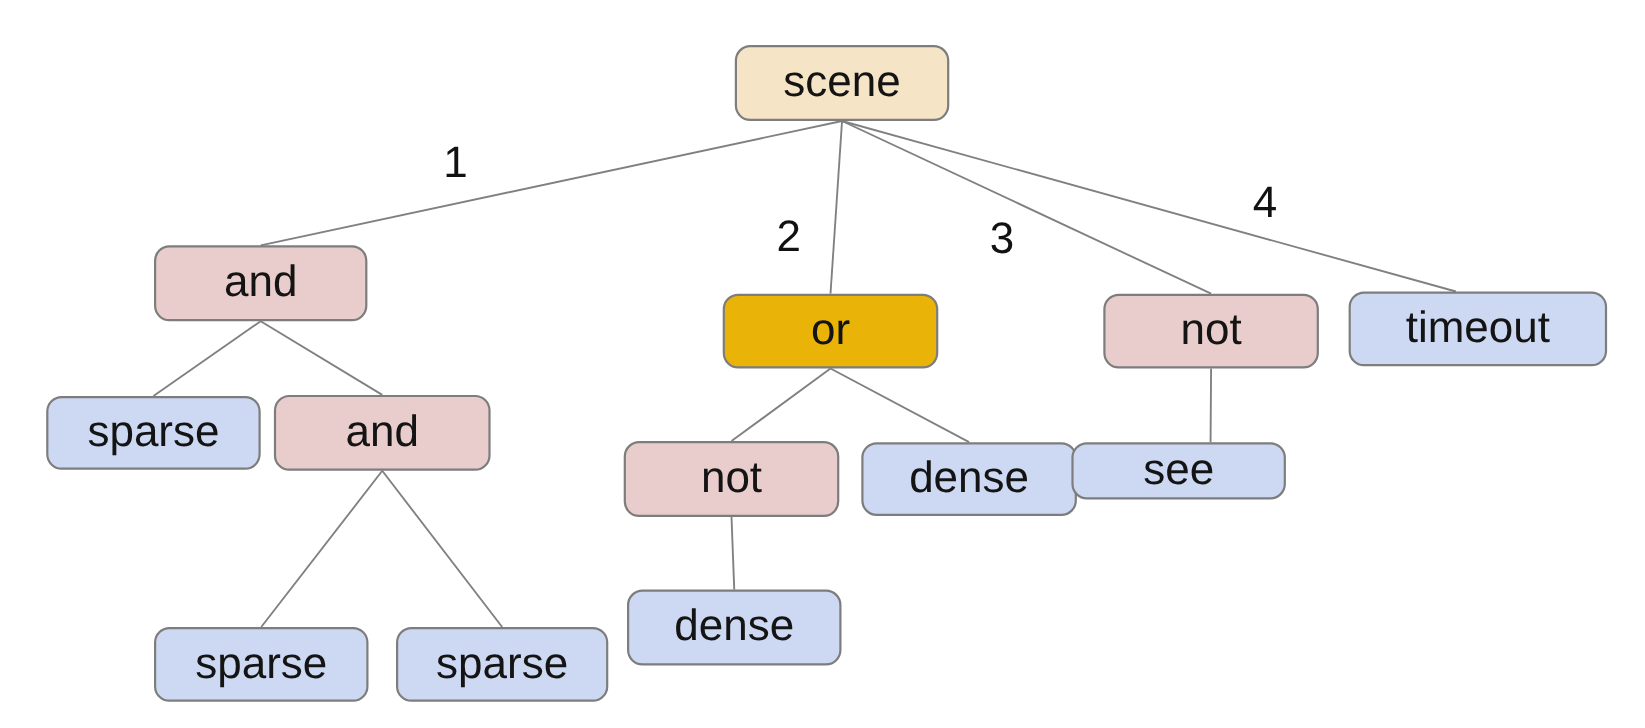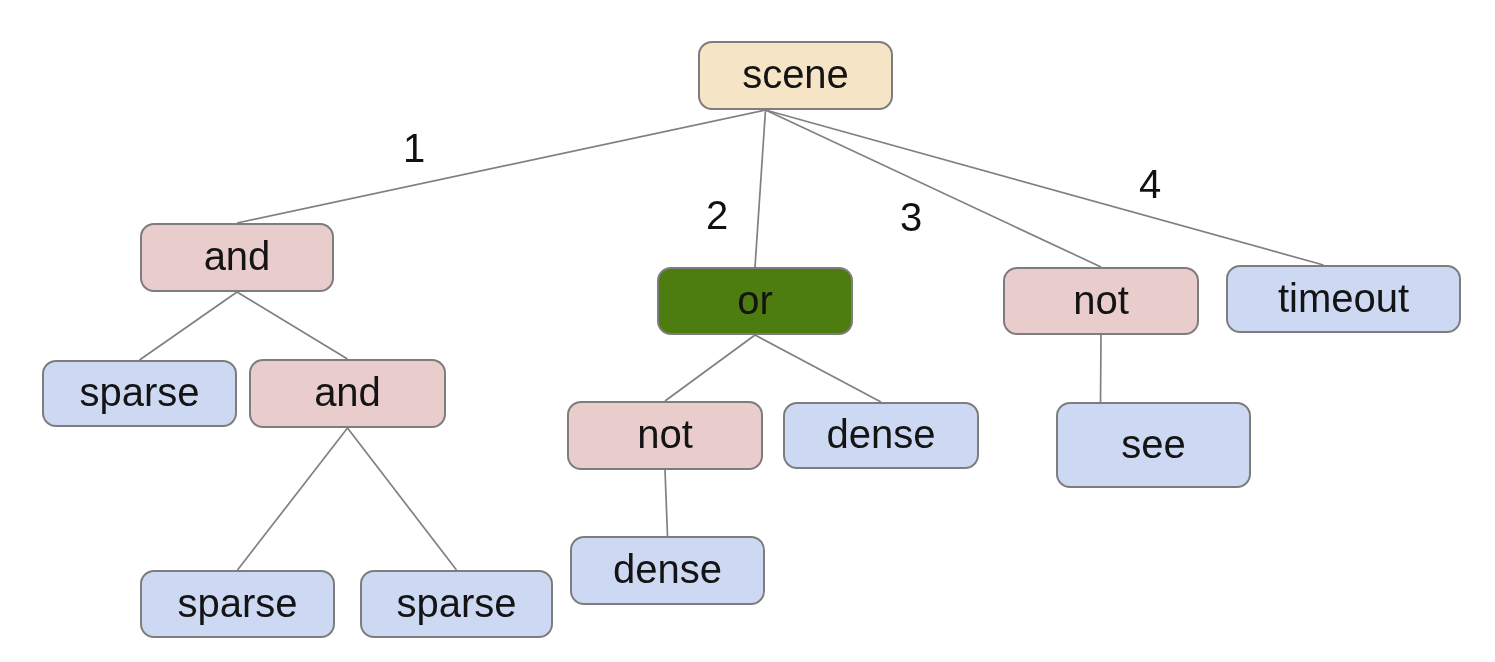--- a/index.html
+++ b/index.html
@@ -64,30 +64,30 @@
       <line x1="237" y1="292" x2="139.5" y2="360" stroke="#808080" stroke-width="1.7"></line>
       <line x1="237" y1="292" x2="347.5" y2="359" stroke="#808080" stroke-width="1.7"></line>
       <line x1="347.5" y1="428" x2="237.5" y2="570" stroke="#808080" stroke-width="1.7"></line>
       <line x1="347.5" y1="428" x2="456.5" y2="570" stroke="#808080" stroke-width="1.7"></line>
       <line x1="755" y1="335" x2="665" y2="401" stroke="#808080" stroke-width="1.7"></line>
       <line x1="755" y1="335" x2="881" y2="402" stroke="#808080" stroke-width="1.7"></line>
       <line x1="1101" y1="335" x2="1100.5" y2="402" stroke="#808080" stroke-width="1.7"></line>
       <line x1="665" y1="470" x2="667.5" y2="536" stroke="#808080" stroke-width="1.7"></line>
     </svg>
   <div id="node-layer">
-      <div class="node" style="left: 698px; top: 41px; width: 195px; height: 69px; background: rgb(246, 228, 198); border-color: rgb(125, 125, 125); color: rgb(20, 20, 20);">scene</div>
+      <div class="node" style="left: 668px; top: 41px; width: 195px; height: 69px; background: rgb(246, 228, 198); border-color: rgb(125, 125, 125); color: rgb(20, 20, 20);">scene</div>
       <div class="node" style="left: 140px; top: 223px; width: 194px; height: 69px; background: rgb(233, 205, 204); border-color: rgb(125, 125, 125); color: rgb(20, 20, 20);">and</div>
-      <div class="node" style="left: 657px; top: 267px; width: 196px; height: 68px; background: #4d7c0f; border-color: rgb(125, 125, 125); color: rgb(20, 20, 20);">or</div>
+      <div class="node" style="left: 657px; top: 267px; width: 196px; height: 68px; background: #eab308; border-color: rgb(125, 125, 125); color: rgb(20, 20, 20);">or</div>
       <div class="node" style="left: 1003px; top: 267px; width: 196px; height: 68px; background: rgb(233, 205, 204); border-color: rgb(125, 125, 125); color: rgb(20, 20, 20);">not</div>
       <div class="node" style="left: 1226px; top: 265px; width: 235px; height: 68px; background: rgb(205, 217, 242); border-color: rgb(125, 125, 125); color: rgb(20, 20, 20);">timeout</div>
       <div class="node" style="left: 42px; top: 360px; width: 195px; height: 67px; background: rgb(205, 217, 242); border-color: rgb(125, 125, 125); color: rgb(20, 20, 20);">sparse</div>
       <div class="node" style="left: 249px; top: 359px; width: 197px; height: 69px; background: rgb(233, 205, 204); border-color: rgb(125, 125, 125); color: rgb(20, 20, 20);">and</div>
       <div class="node" style="left: 567px; top: 401px; width: 196px; height: 69px; background: rgb(233, 205, 204); border-color: rgb(125, 125, 125); color: rgb(20, 20, 20);">not</div>
       <div class="node" style="left: 783px; top: 402px; width: 196px; height: 67px; background: rgb(205, 217, 242); border-color: rgb(125, 125, 125); color: rgb(20, 20, 20);">dense</div>
-      <div class="node" style="left: 1056px; top: 402px; width: 195px; height: 86px; background: rgb(205, 217, 242); border-color: rgb(125, 125, 125); color: rgb(20, 20, 20);">see</div>
+      <div class="node" style="left: 974px; top: 402px; width: 195px; height: 52px; background: rgb(205, 217, 242); border-color: rgb(125, 125, 125); color: rgb(20, 20, 20);">see</div>
       <div class="node" style="left: 140px; top: 570px; width: 195px; height: 68px; background: rgb(205, 217, 242); border-color: rgb(125, 125, 125); color: rgb(20, 20, 20);">sparse</div>
       <div class="node" style="left: 360px; top: 570px; width: 193px; height: 68px; background: rgb(205, 217, 242); border-color: rgb(125, 125, 125); color: rgb(20, 20, 20);">sparse</div>
       <div class="node" style="left: 570px; top: 536px; width: 195px; height: 69px; background: rgb(205, 217, 242); border-color: rgb(125, 125, 125); color: rgb(20, 20, 20);">dense</div>
     </div>
   <div id="label-layer">
       <div class="edge-label" style="left: 414px; top: 148px;">1</div>
       <div class="edge-label" style="left: 717px; top: 215px;">2</div>
       <div class="edge-label" style="left: 911px; top: 217px;">3</div>
       <div class="edge-label" style="left: 1150px; top: 184px;">4</div>
     </div>

